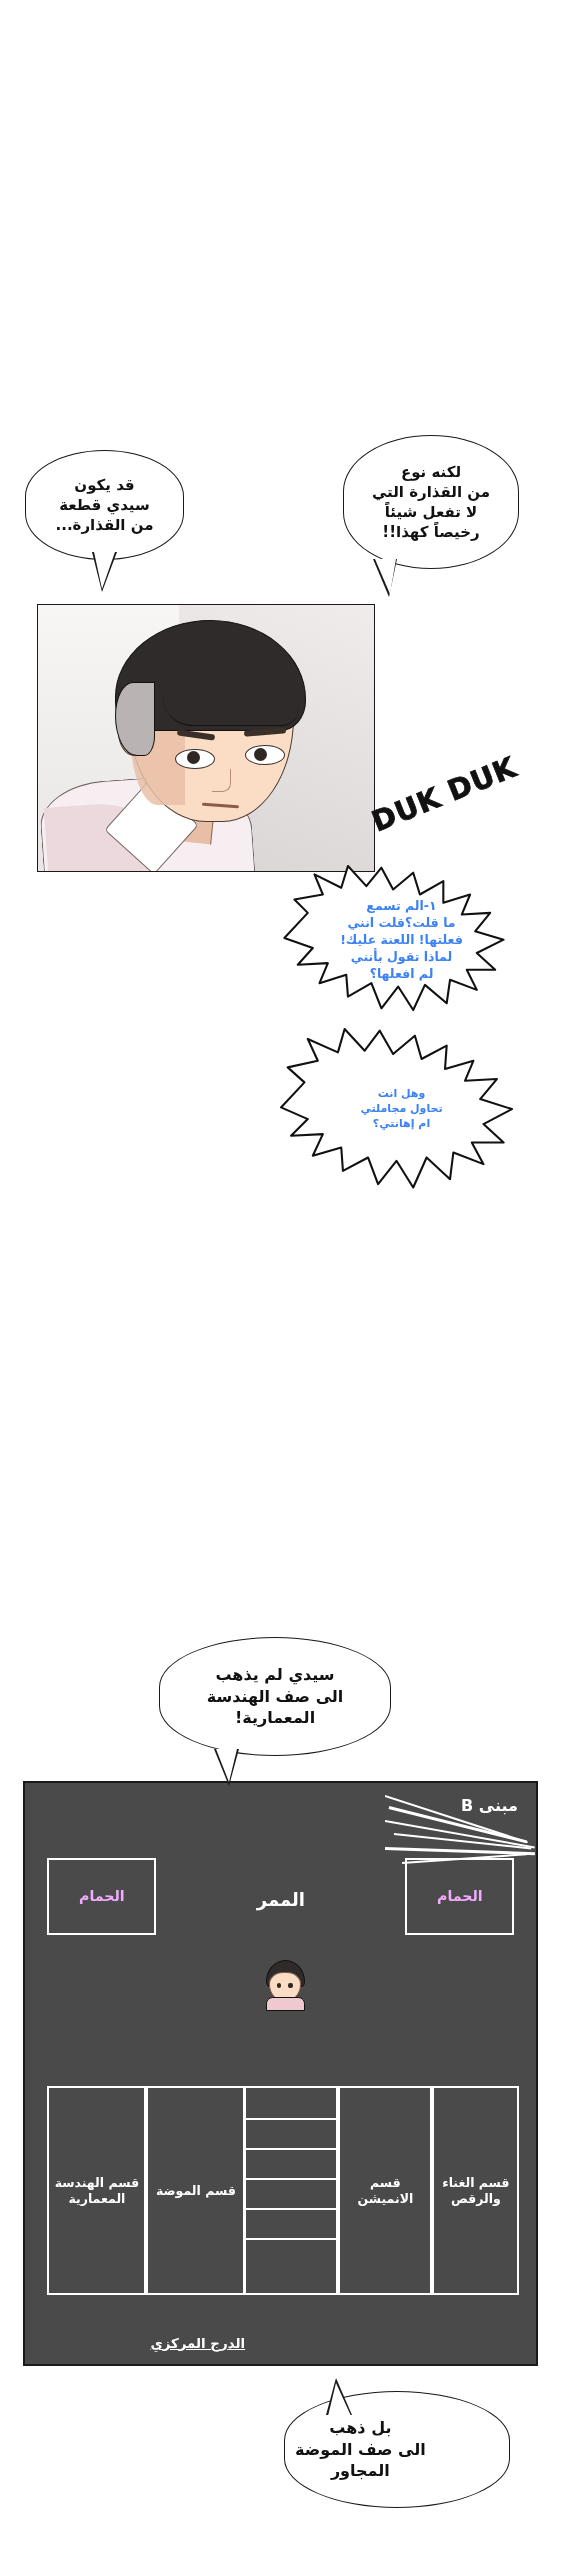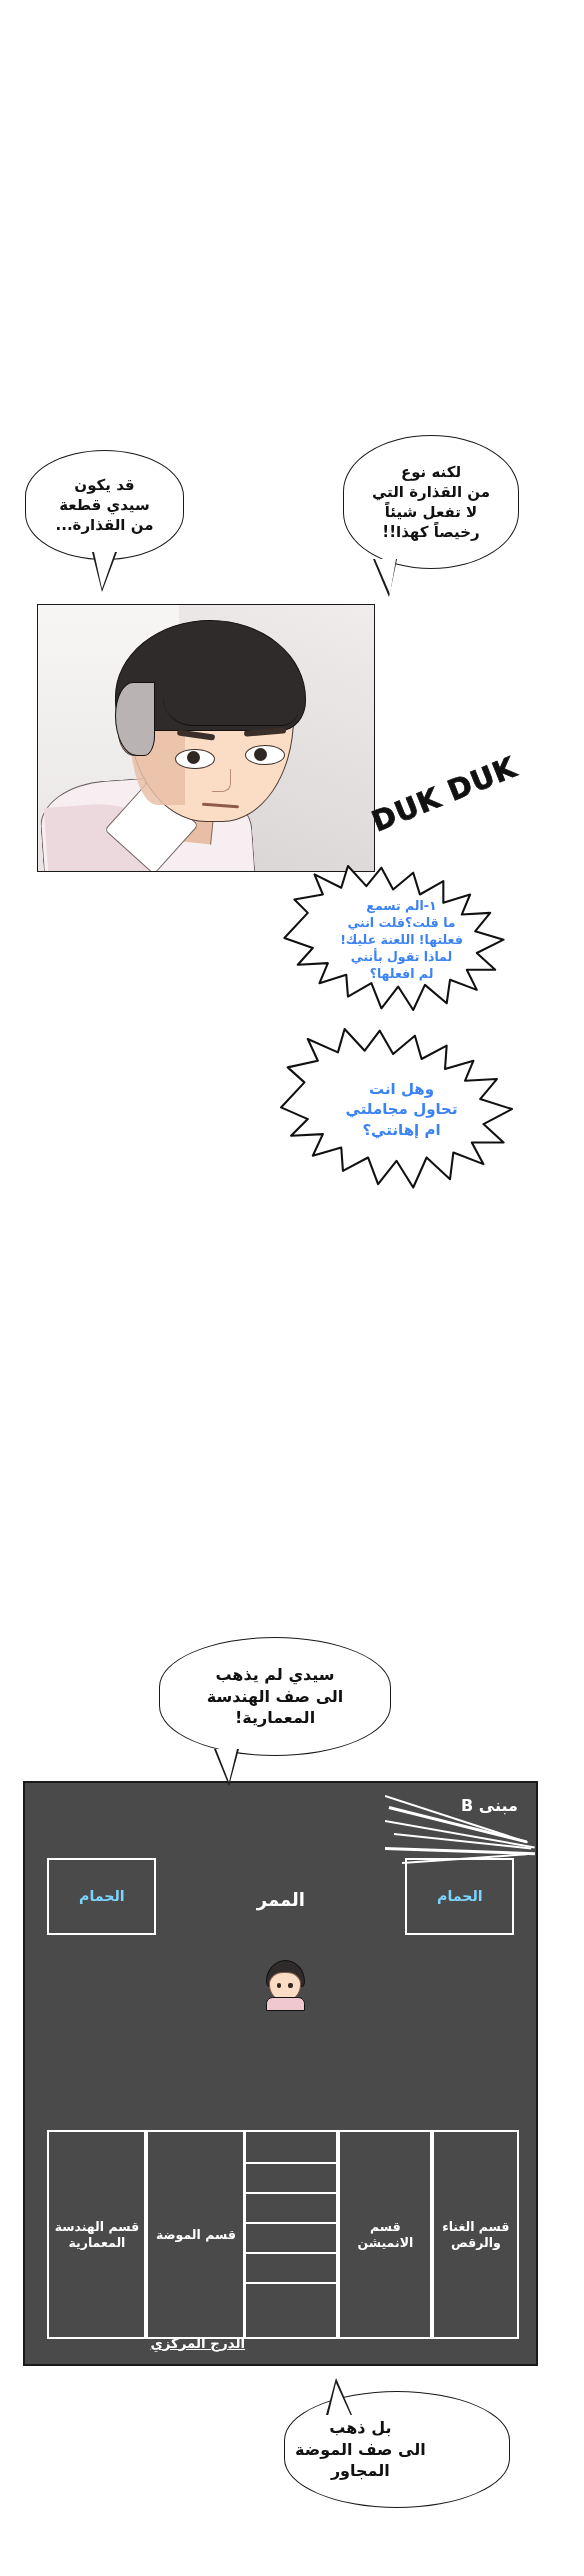--- a/index.html
+++ b/index.html
@@ -327,21 +327,21 @@
     top: 861px;
     width: 251px;
     height: 159px;
     font-size: 12.5px;
   }
   #jag-2 {
     left: 276px;
     top: 1024px;
     width: 251px;
     height: 171px;
-    font-size: 15px;
+    font-size: 11px;
   }
 
   
   #bubble-3 {
     left: 159px;
     top: 1637px;
     width: 232px;
     height: 119px;
     font-size: 16px;
   }
@@ -407,21 +407,21 @@
     font-weight: 700;
     line-height: 1.2;
     display: flex;
     align-items: center;
     justify-content: center;
   }
   .map-box {
     position: absolute;
     border: 2.5px solid #ffffff;
     box-sizing: border-box;
-    color: #7dd3fc;
+    color: #f0abfc;
     direction: rtl;
     display: flex;
     align-items: center;
     justify-content: center;
     text-align: center;
     font-weight: 700;
     line-height: 1.25;
   }
   #map-building-label {
     right: 18.4px;
@@ -449,21 +449,20 @@
     height: 59px;
     font-size: 18px;
     color: #ffffff;
   }
   #map-row-boxes {
     position: absolute;
     left: 22px;
     top: 303px;
     width: 472px;
     height: 209px;
-    margin-top: 44px;
   }
   .room {
     position: absolute;
     border: 2.5px solid #ffffff;
     box-sizing: border-box;
     color: #ffffff;
     direction: rtl;
     display: flex;
     align-items: center;
     justify-content: center;

